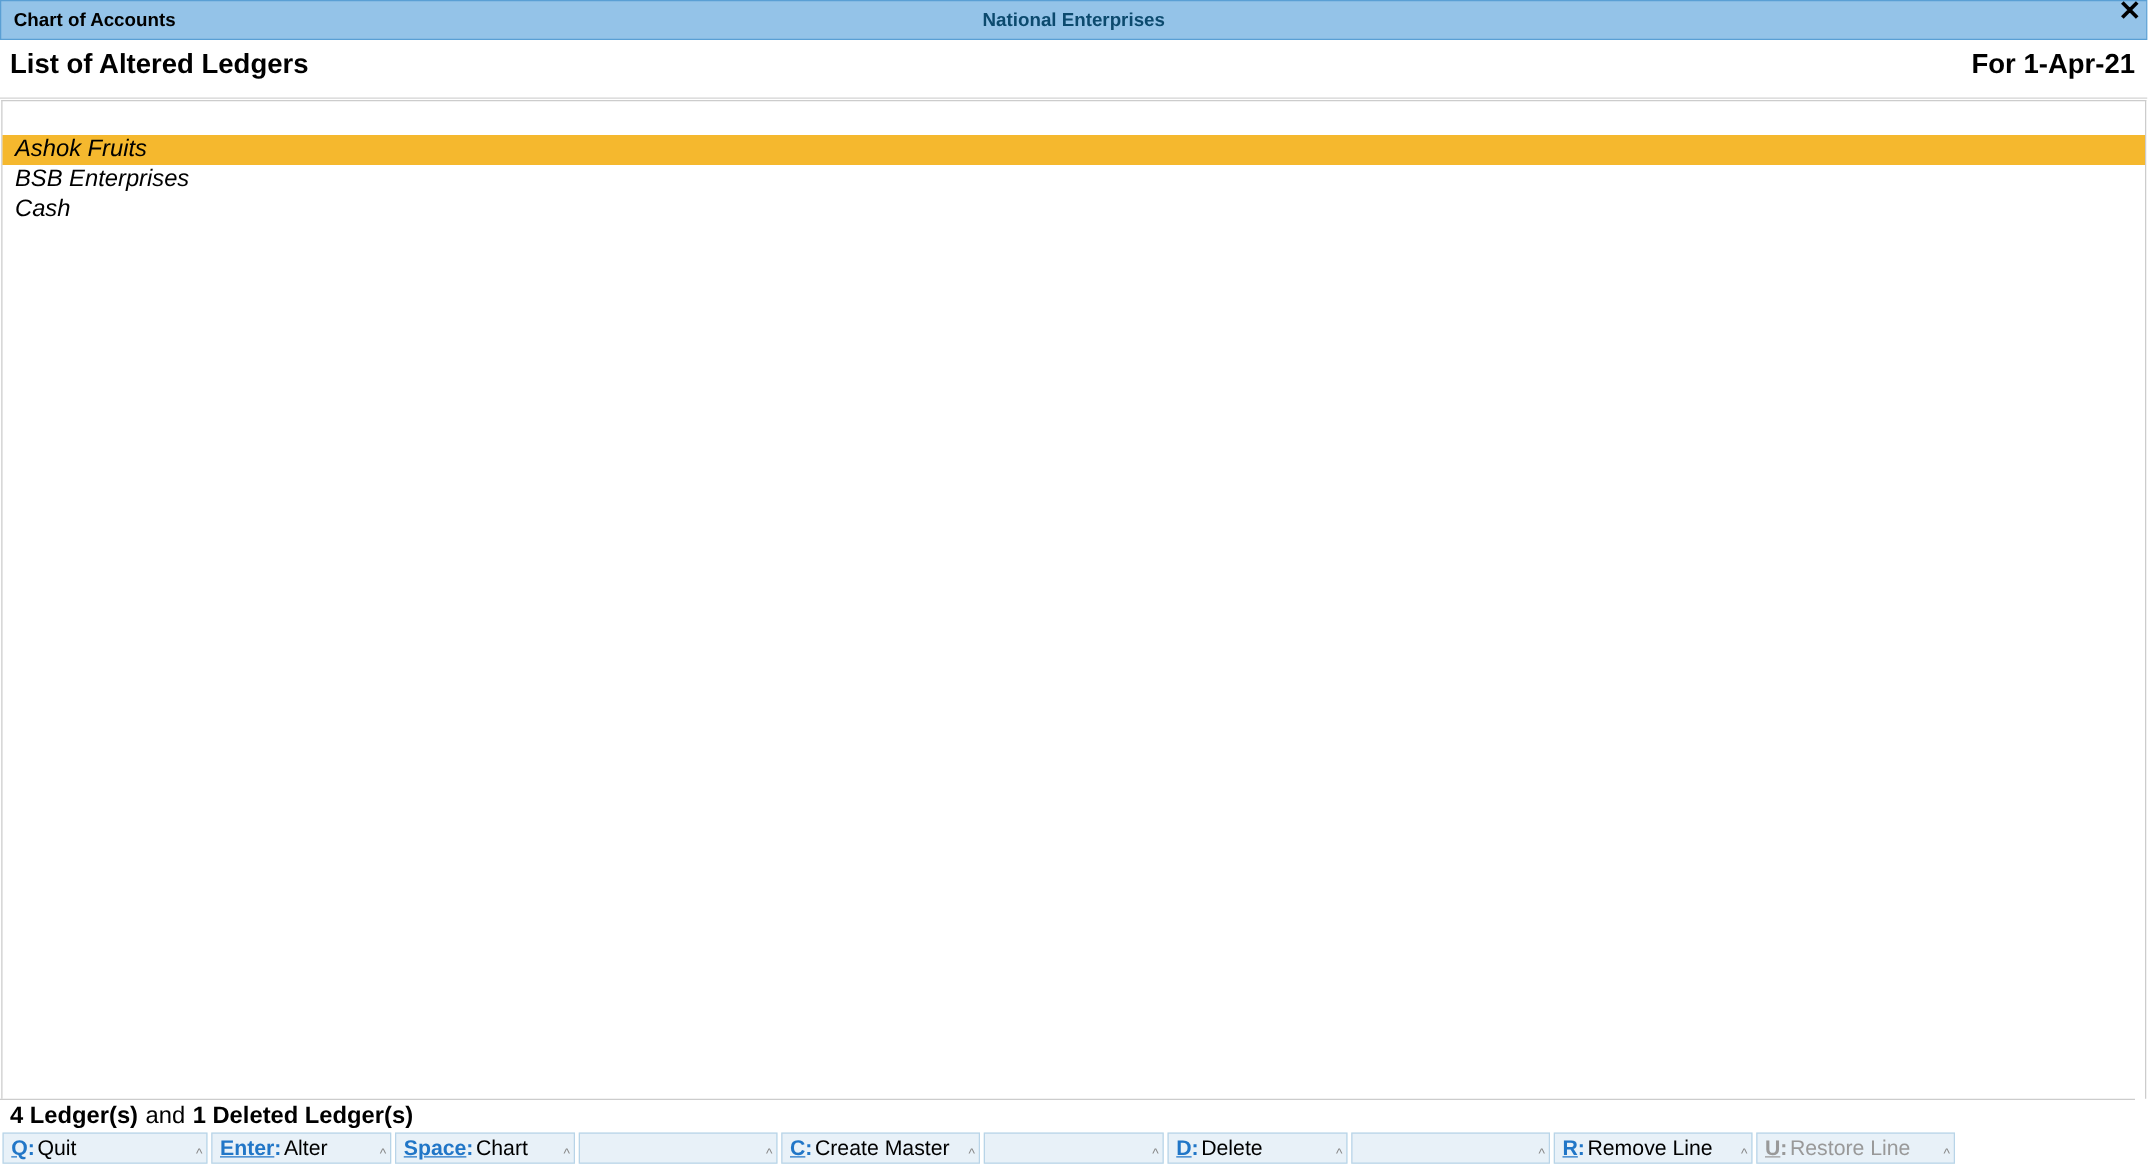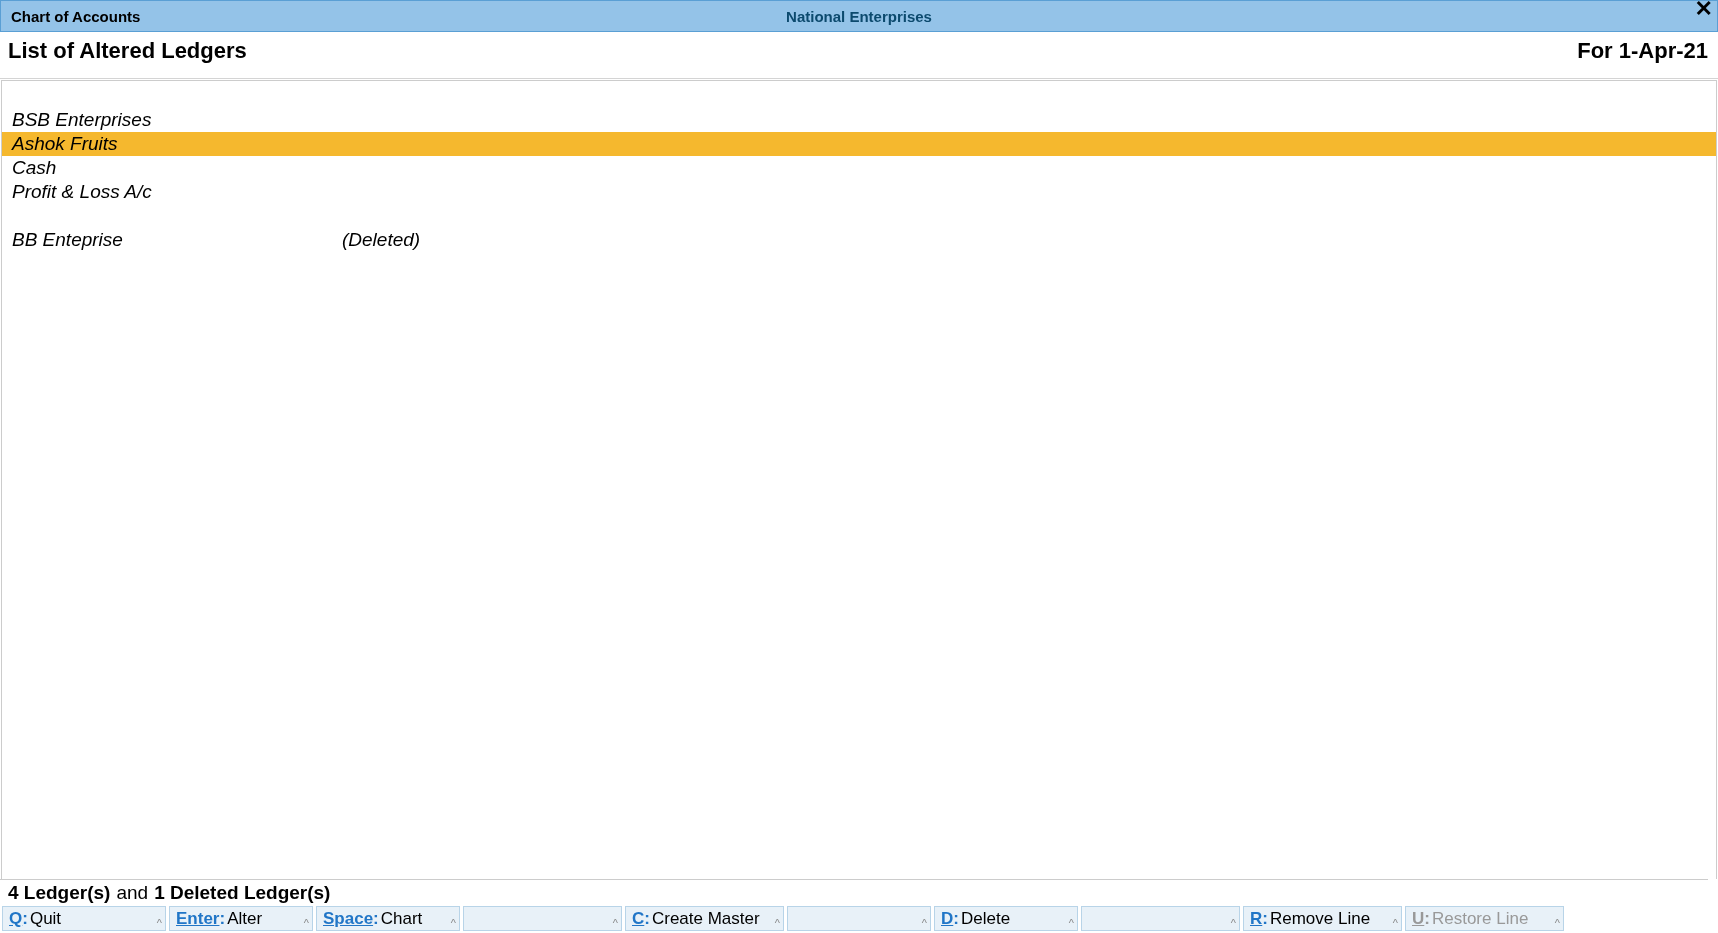--- a/index.html
+++ b/index.html
@@ -188,37 +188,30 @@
 </div>
 
 <div class="subtitle-bar">
   <span class="subtitle-left">List of Altered Ledgers</span>
   <span class="subtitle-right">For 1-Apr-21</span>
 </div>
 
 <div class="main-border-top"></div>
 
 <div class="content-area">
+  <div class="ledger-row selected">
+    <span class="ledger-name">Ashok Fruits</span>
+  </div>
   <div class="ledger-row">
     <span class="ledger-name">BSB Enterprises</span>
   </div>
-  <div class="ledger-row selected">
-    <span class="ledger-name">Ashok Fruits</span>
-  </div>
   <div class="ledger-row">
     <span class="ledger-name">Cash</span>
   </div>
-  <div class="ledger-row">
-    <span class="ledger-name">Profit &amp; Loss A/c</span>
-  </div>
   <div class="spacer-row"></div>
-  <div class="ledger-row">
-    <span class="ledger-name">BB Enteprise</span>
-    <span class="ledger-status">(Deleted)</span>
-  </div>
 </div>
 
 <div class="summary-bar">
   <span class="summary-bold">4 Ledger(s)</span>
   <span class="summary-normal">and</span>
   <span class="summary-bold">1 Deleted Ledger(s)</span>
 </div>
 
 <div class="button-bar">
   <div class="btn btn-quit">

